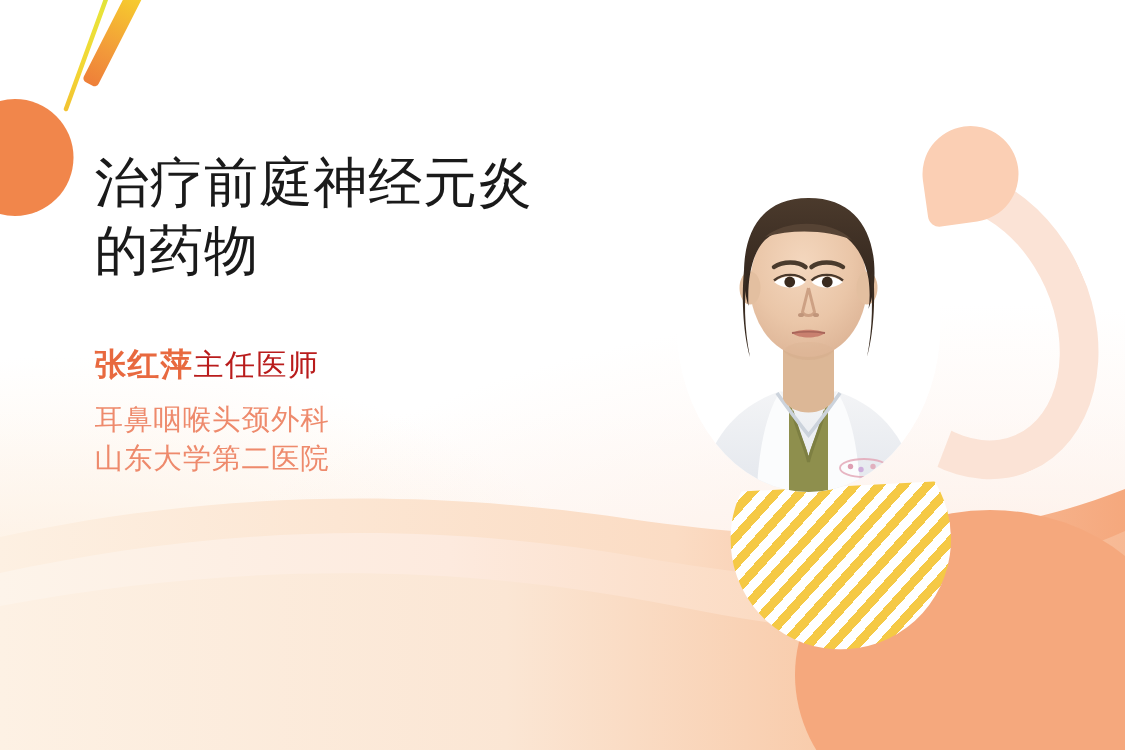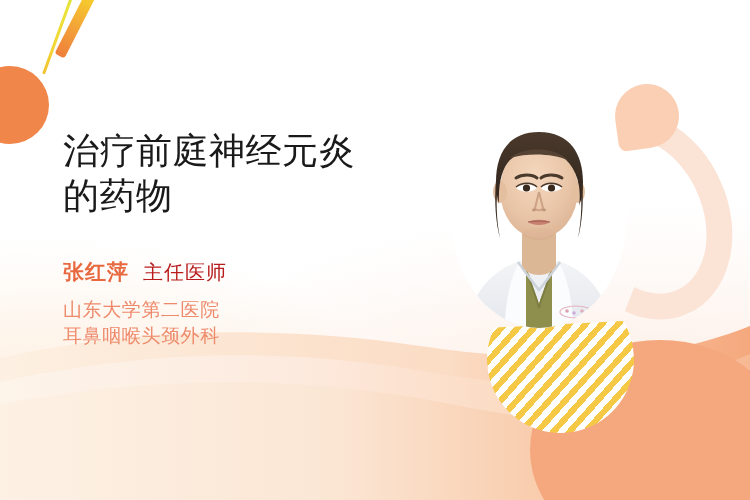--- a/index.html
+++ b/index.html
@@ -138,37 +138,36 @@
     height: 220px;
     border-radius: 50%;
     background: #f5a87d;
     filter: blur(0.3px);
   }
 
   
   .text-block {
     position: absolute;
     left: 63px;
-    top: 129px;
+    top: 100px;
     width: 360px;
   }
   .headline {
     font-size: 36px;
     line-height: 1.24;
     font-weight: 400;
     color: #1a1a1a;
     letter-spacing: 0.5px;
     margin: 0;
     white-space: pre-line;
   }
   .doctor-line {
     margin-top: 40px;
     display: flex;
     align-items: baseline;
-    gap: 14px;
     font-family: Liberation Serif, serif;
   }
   .doctor-name {
     font-size: 21px;
     font-weight: 700;
     color: #e8693f;
     letter-spacing: 1px;
   }
   .doctor-title {
     font-size: 20px;
@@ -311,18 +310,18 @@
   <div class="text-block">
     <h1 class="headline">治疗前庭神经元炎
 的药物</h1>
 
     <div class="doctor-line">
       <span class="doctor-name">张红萍</span>
       <span class="doctor-title">主任医师</span>
     </div>
 
     <div class="affiliation">
+      <div>耳鼻咽喉头颈外科</div>
       <div>山东大学第二医院</div>
-      <div>耳鼻咽喉头颈外科</div>
     </div>
   </div>
 
 </div>
 
 </body></html>

